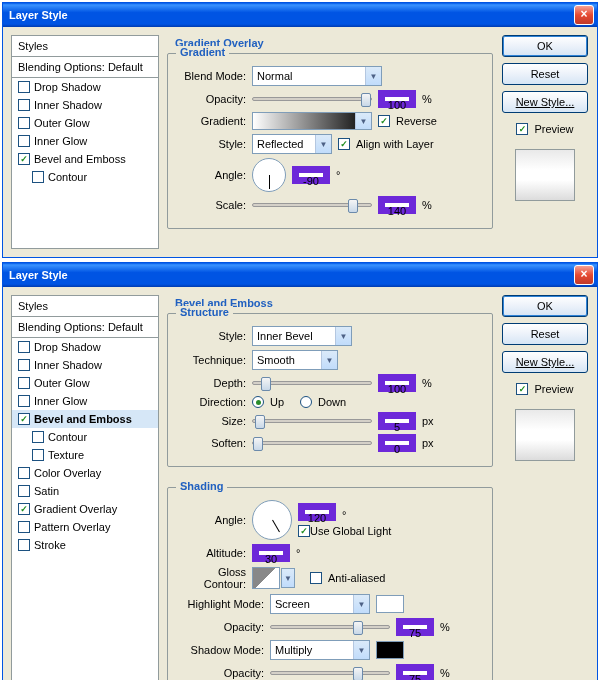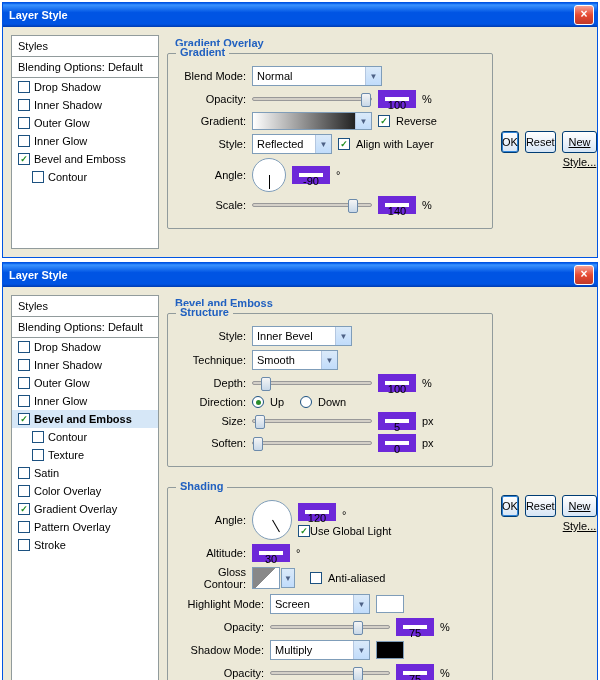--- a/index.html
+++ b/index.html
@@ -21,21 +21,21 @@
 .section-title{color:#2060c0;font-weight:bold;margin:2px 0 4px 8px}
 .fieldset{border:1px solid #919b9c;border-radius:2px;padding:8px 8px 10px 8px;margin-bottom:20px;position:relative}
 .fieldset .legend{position:absolute;top:-8px;left:8px;background:#ece9d8;color:#2060c0;font-weight:bold;padding:0 4px}
 .row{display:flex;align-items:center;margin:4px 0;gap:6px}
 .row .lbl{width:70px;text-align:right}
 .select{border:1px solid #7f9db9;background:#fff;height:20px;display:flex;align-items:center;padding:0 4px;position:relative}
 .select .arrow{position:absolute;right:0;top:0;width:16px;height:100%;background:linear-gradient(#dbeaf9,#c1dcfb);border-left:1px solid #b4c7e0;display:flex;align-items:center;justify-content:center;font-size:8px;color:#4d6185}
 .slider{height:4px;background:#d4d0c8;border:1px solid #999;border-radius:2px;position:relative;flex:1;max-width:120px}
 .slider .thumb{position:absolute;top:-5px;width:10px;height:14px;background:linear-gradient(#f5f5f5,#c8d8e8);border:1px solid #6b8aab;border-radius:2px}
 .numbox{width:38px;height:18px;border:7px solid #6d28d9;background:#fff;text-align:center;line-height:16px}
-.btncol{width:88px;display:flex;flex-direction:row;gap:6px;align-items:center}
+.btncol{width:88px;display:flex;flex-direction:column;gap:6px;align-items:center}
 .btn{width:86px;height:22px;border:1px solid #003c74;border-radius:3px;background:linear-gradient(#fff,#eef3fa 45%,#d6e5f5);text-align:center;line-height:20px}
 .btn.default{box-shadow:0 0 0 1px #2f83d6 inset}
 .preview-box{width:60px;height:52px;border:1px solid #919b9c;background:linear-gradient(#e9e9e9,#fff 40%,#fff 60%,#dcdcdc);margin-top:4px}
 .grad-preview{width:120px;height:18px;border:1px solid #7f9db9;background:linear-gradient(to right,#fff,#000);display:flex}
 .grad-preview .arrow{width:16px;margin-left:auto;background:linear-gradient(#dbeaf9,#c1dcfb);border-left:1px solid #b4c7e0;display:flex;align-items:center;justify-content:center;font-size:8px;color:#4d6185}
 .angle-dial{width:34px;height:34px;border:1px solid #7f9db9;border-radius:50%;background:#fff;position:relative}
 .angle-dial .needle{position:absolute;width:1px;height:14px;background:#000;left:50%;top:50%;transform-origin:top}
 .radio{width:12px;height:12px;border:1px solid #1c5180;border-radius:50%;background:#fff;display:inline-flex;align-items:center;justify-content:center}
 .radio.checked::before{content:"";width:5px;height:5px;background:#2a8c2a;border-radius:50%}
 .contour-box{width:28px;height:22px;border:1px solid #7f9db9;background:linear-gradient(135deg,#888 0%,#888 49%,#fff 50%);position:relative}
@@ -186,25 +186,25 @@
           <div class="style-item indent">
             <span class="cb"></span>
             <span>Contour</span>
           </div>
           <div class="style-item indent">
             <span class="cb"></span>
             <span>Texture</span>
           </div>
           <div class="style-item">
             <span class="cb"></span>
+            <span>Color Overlay</span>
+          </div>
+          <div class="style-item">
+            <span class="cb"></span>
             <span>Satin</span>
-          </div>
-          <div class="style-item">
-            <span class="cb"></span>
-            <span>Color Overlay</span>
           </div>
           <div class="style-item">
             <span class="cb checked"></span>
             <span>Gradient Overlay</span>
           </div>
           <div class="style-item">
             <span class="cb"></span>
             <span>Pattern Overlay</span>
           </div>
           <div class="style-item">

